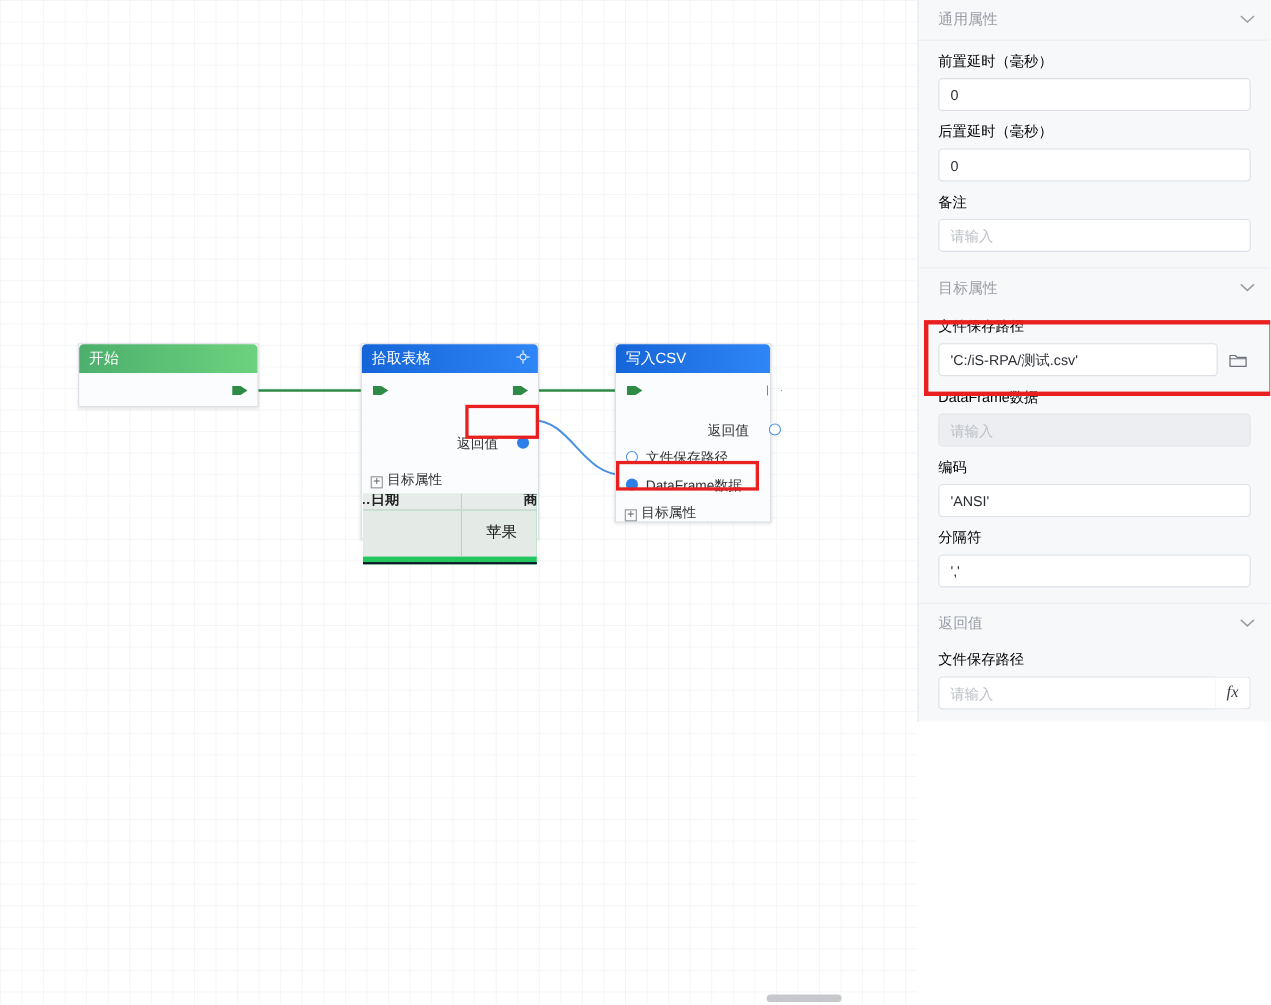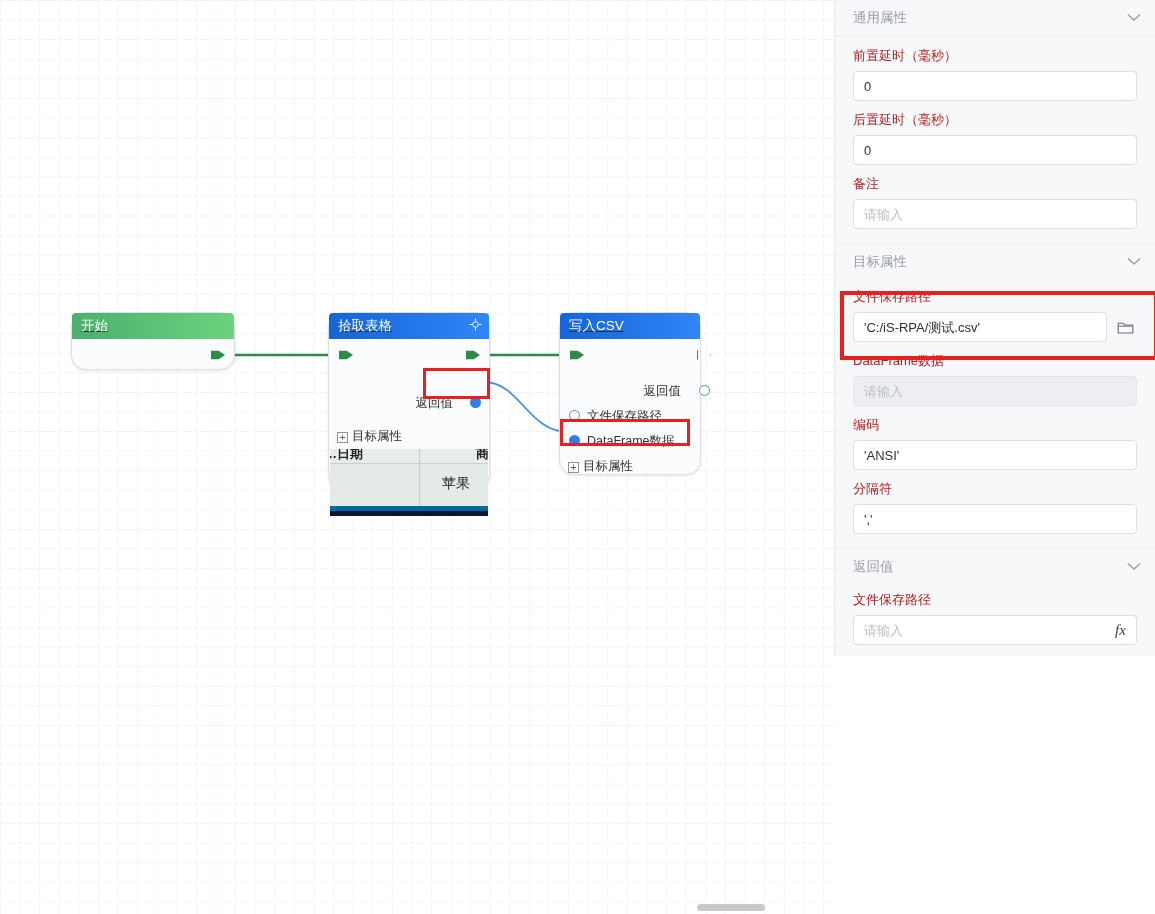--- a/index.html
+++ b/index.html
@@ -38,24 +38,23 @@
     width: 834px;
     height: 914px;
     pointer-events: none;
   }
 
   
   .node {
     position: absolute;
     background: #fbfcfd;
     border: 1px solid #dcdfe6;
-    border-radius: 15px;
+    border-radius: 1px;
     box-shadow: 0 1px 3px rgba(0,0,0,0.10);
     box-sizing: border-box;
-    text-decoration: underline;
   }
   .node-head {
     height: 26px;
     line-height: 26px;
     color: #ffffff;
     font-size: 13.5px;
     padding: 0 9px;
     border-radius: 4px 4px 0 0;
     position: relative;
     white-space: nowrap;
@@ -136,22 +135,22 @@
     color: #606266;
     vertical-align: -1px;
     margin-right: 4px;
     box-sizing: border-box;
   }
 
   
   .tbl-preview {
     position: absolute;
     overflow: hidden;
-    background: #0369a1;
-    border-bottom: 5px solid #0f172a;
+    background: #22c55e;
+    border-bottom: 2px solid #0f172a;
   }
   .tbl-inner {
     position: absolute;
     left: -14px;
     top: -4px;
     width: 190px;
   }
   .tbl-hdr {
     height: 18px;
     background: #e7ecea;
@@ -232,21 +231,21 @@
     line-height: 36px;
     color: #9a9ea6;
     font-size: 12px;
   }
   .field {
     padding: 0 18px;
     margin-top: 10px;
   }
   .field-label {
     font-size: 13px;
-    color: #b91c1c;
+    color: #000000;
     margin-bottom: 6px;
     display: block;
   }
   .inp-wrap {
     display: flex;
     align-items: center;
     gap: 6px;
   }
   .inp {
     flex: 1;

